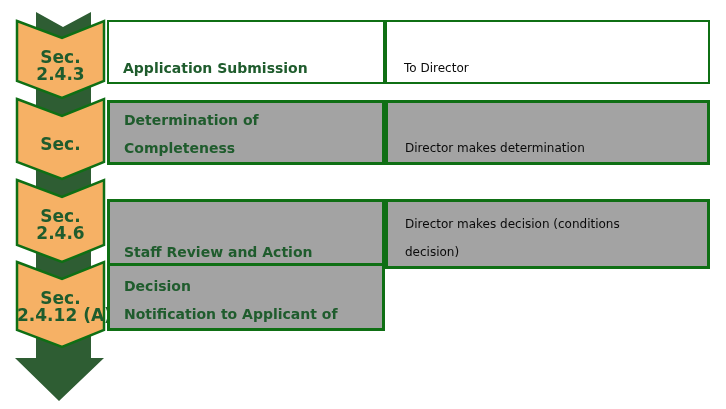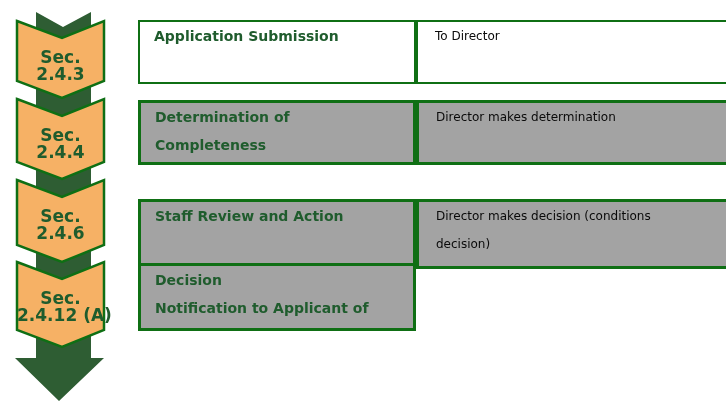--- a/index.html
+++ b/index.html
@@ -31,22 +31,21 @@
   .sec-1 { top: 37px; }
   .sec-2 { top: 115px; }
   .sec-3 { top: 196px; }
   .sec-4 { top: 278px; }
 
   .box {
     position: absolute;
     box-sizing: border-box;
     display: flex;
     flex-direction: column;
-    justify-content: flex-start;
-    margin-left: 31px;
+    justify-content: flex-end;
   }
   .box .line { white-space: nowrap; line-height: 28px; }
 
   .mid  { left: 107px; width: 278px; padding-left: 14px;
           color: #1F5C2D; font-weight: 700; font-size: 14px; }
   .out  { left: 385px; width: 325px; padding-left: 17px;
           color: #0a0a0a; font-size: 12px; }
 
   .row-1 { top: 20px;  height: 64px; }
   .row-2 { top: 100px; height: 65px; }
@@ -68,21 +67,20 @@
     <polygon points="17,180 62,197 104,180 104,245 62,262 17,245" fill="#F6B165" stroke="#0F6F14" stroke-width="2.5"></polygon>
     <polygon points="17,262 62,279 104,262 104,330 62,347 17,330" fill="#F6B165" stroke="#0F6F14" stroke-width="2.5"></polygon>
   </svg>
 
   <div class="sec-label sec-1">
     <div class="line">Sec.</div>
     <div class="line">2.4.3</div>
   </div>
   <div class="sec-label sec-2">
     <div class="line">Sec.</div>
-    <div class="line">2.4.4</div>
   </div>
   <div class="sec-label sec-3">
     <div class="line">Sec.</div>
     <div class="line">2.4.6</div>
   </div>
   <div class="sec-label sec-4">
     <div class="line">Sec.</div>
     <div class="line">2.4.12 (A)</div>
   </div>
 

